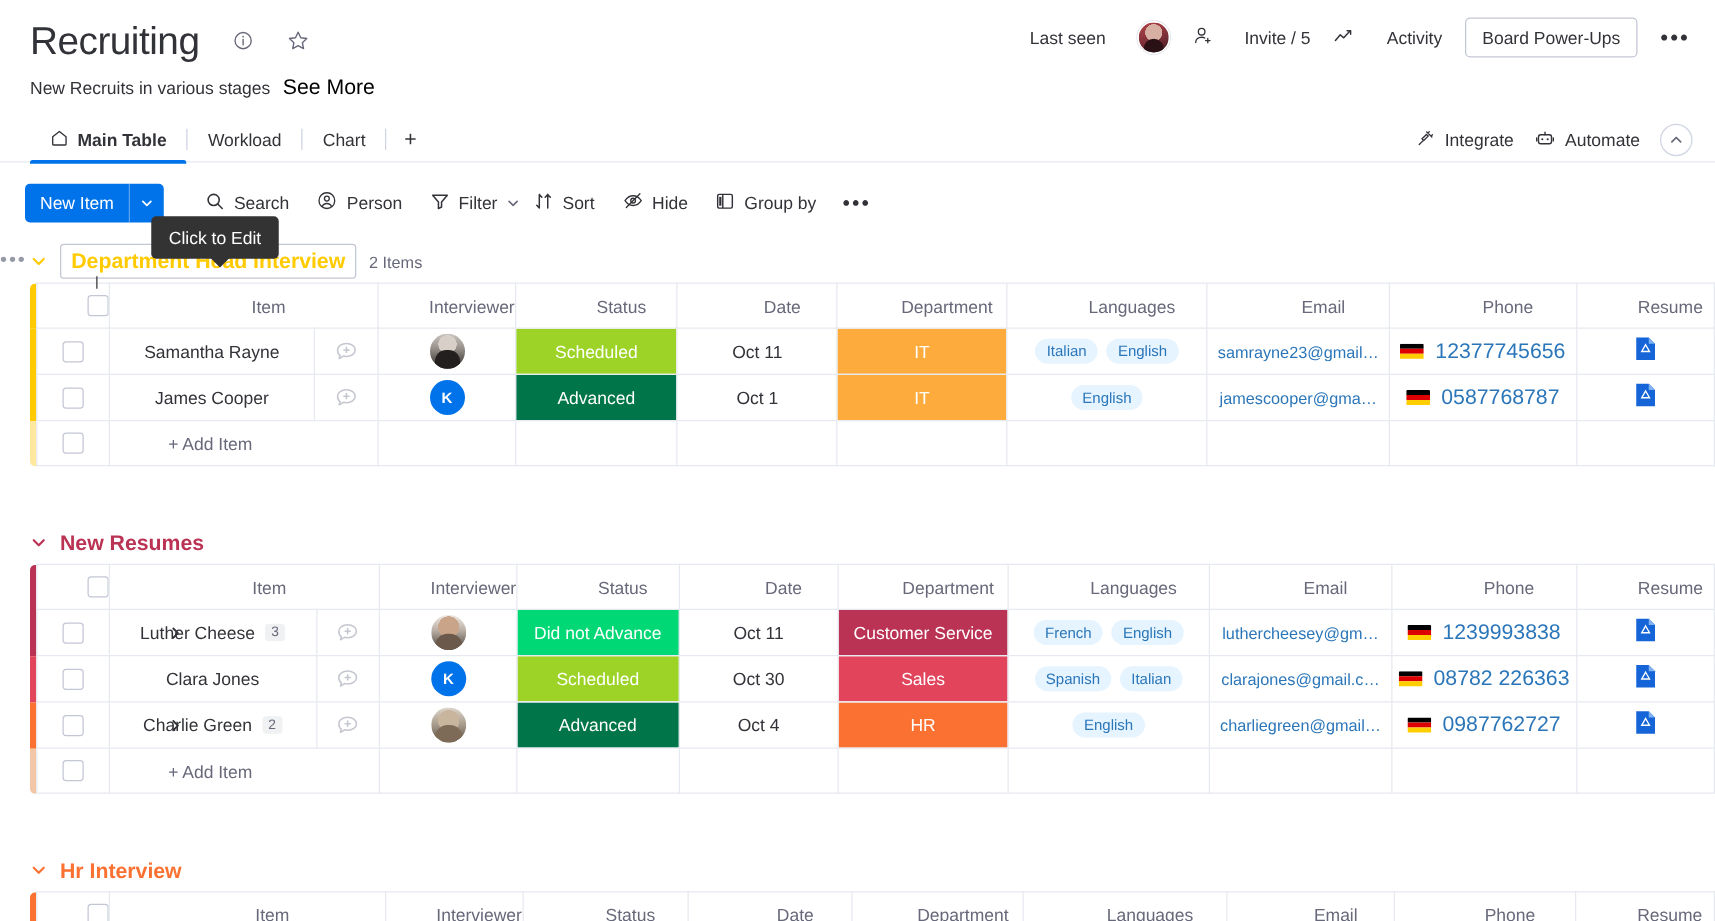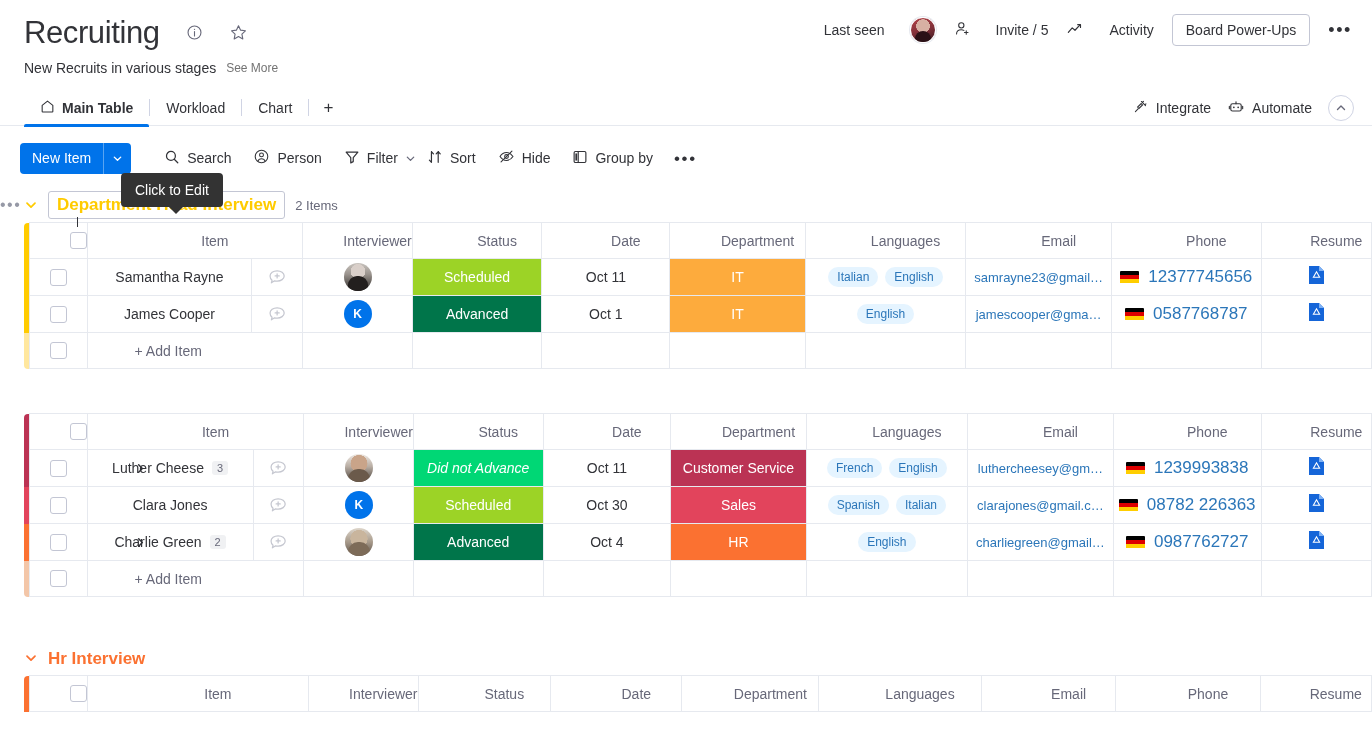--- a/index.html
+++ b/index.html
@@ -16,21 +16,21 @@
   .title-row { display: flex; align-items: center; gap: 26px; height: 44px; }
   .board-title {
     font-size: 31px; font-weight: 400; letter-spacing: -0.4px;
     color: #323338; line-height: 1;
   }
   .hdr-icon { color: #676879; display: flex; align-items: center; }
   .hdr-icon.clickable { cursor: pointer; }
 
   .subtitle-row { display: flex; align-items: center; gap: 10px; margin-top: 6px; }
   .subtitle { font-size: 14px; color: #323338; }
-  .see-more { font-size: 12px; color: #737373; cursor: pointer; }
+  .see-more { font-size: 17px; color: #000000; cursor: pointer; }
 
   .header-right {
     position: absolute; right: 20px; top: 14px;
     display: flex; align-items: center; gap: 18px;
   }
   .hr-item { display: flex; align-items: center; gap: 25px; font-size: 14px; color: #323338; cursor: pointer; }
   .avatar-sm {
     width: 26px; height: 26px; border-radius: 50%;
     background: radial-gradient(circle at 50% 34%, #d7b0a3 0 34%, transparent 35%),
                 linear-gradient(160deg,#b5444a 0%,#7d2f38 55%,#3a1b22 100%);
@@ -602,20 +602,28 @@
         <td></td>
         <td></td>
       </tr>
     </tbody>
       </table>
   </div>
 
   <div class="spacer-lg"></div>
 
   <div class="group">
+    <div class="group-header">
+      <span class="grp-caret">
+        <svg width="14" height="14" viewBox="0 0 14 14" fill="none" stroke="#bb3354" stroke-width="1.7" stroke-linecap="round" stroke-linejoin="round">
+            <path d="M3 5.2L7 9.2l4-4"></path>
+          </svg>
+      </span>
+      <span class="grp-title" style="color:#bb3354;">New Resumes</span>
+    </div>
 
     <table class="tbl">
       <colgroup>
         <col class="col-bar">
           <col class="col-chk">
           <col class="col-item">
           <col class="col-plus">
           <col class="col-iv">
         <col class="col-status">
           <col class="col-date">
@@ -665,21 +673,21 @@
               <path d="M10.6 7.2v4.3M8.5 9.4h4.3"></path>
             </svg>
           </div>
         </td>
         <td>
           <div class="avatar-cell">
                 <div class="av av-photo2"></div>
               </div>
         </td>
         <td style="padding:0;">
-          <div class="status-cell" style="background:#00d775;font-style:italic;">Did not Advance</div>
+          <div class="status-cell" style="background:#00d775;">Did not Advance</div>
         </td>
         <td class="cell-center">Oct 11</td>
         <td style="padding:0;">
           <div class="dept-cell" style="background:#bb3354;">Customer Service</div>
         </td>
         <td>
           <div class="lang-cell">
             <span class="lang-chip">French</span>
             <span class="lang-chip">English</span>
           </div>

